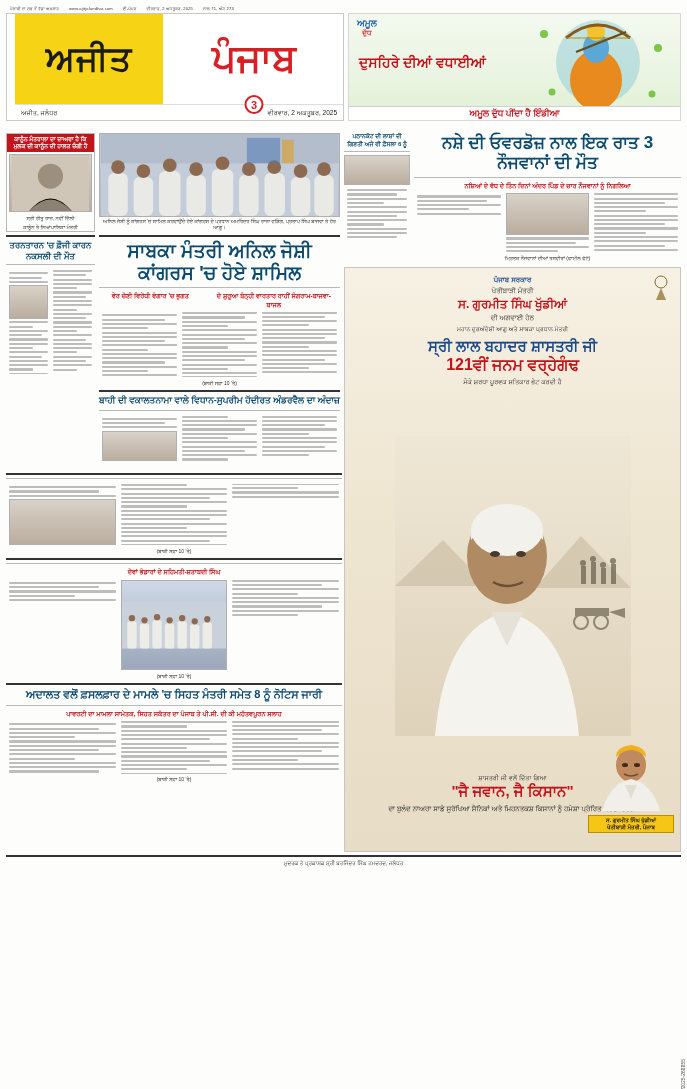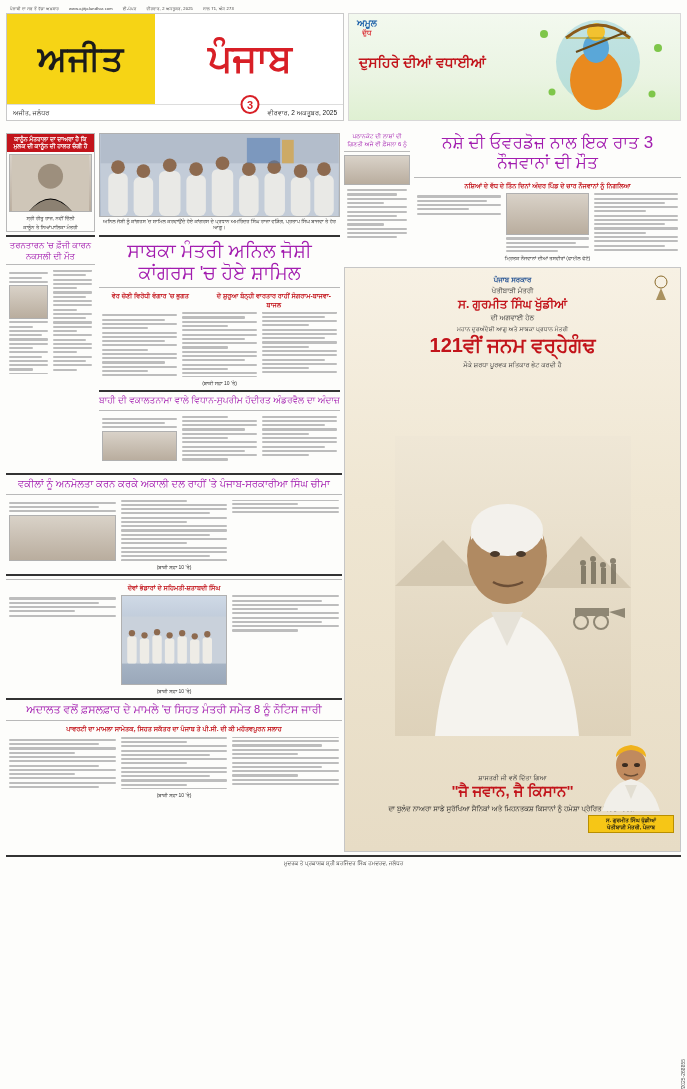--- a/index.html
+++ b/index.html
@@ -35,20 +35,21 @@
     display: flex;
     gap: 4px;
     height: 108px;
   }
   .mast-left {
     width: 338px;
     border: 1px solid #c9c9c9;
     display: flex;
     flex-direction: column;
     background: #fff;
+    padding-left: 8px;
   }
   .mast-logo-row {
     flex: 1;
     display: flex;
     align-items: stretch;
   }
   .logo-ajit {
     width: 150px;
     background: #f6d415;
     display: flex;
@@ -145,24 +146,24 @@
   .fakeline {
     height: 2.1px;
     background: #bdbdbd;
     margin: 2.2px 0;
     border-radius: 1px;
   }
   .fakeline.s { width: 62%; }
   .fakeline.m { width: 84%; }
   .col-lines { padding: 2px 3px; }
   .hl {
-    font-weight: normal;
+    font-weight: bold;
     text-align: center;
     line-height: 1.25;
-    color: #a21caf;
+    color: #0c4a6e;
   }
   .rule { border-top: 1px solid #b9b9b9; margin: 3px 0; }
   .rule.thick { border-top: 2px solid #333; }
   .photo {
     background: #d7d7d7;
     border: 1px solid #b0b0b0;
     position: relative;
     overflow: hidden;
   }
   .photo.group { background: linear-gradient(180deg,#cfd9e6 0%,#b6c2d2 45%,#9aa8ba 100%); }
@@ -216,21 +217,21 @@
     position: absolute; right: 8px; top: 6px;
     width: 22px; height: 30px;
   }
   .shastri-txt { text-align: center; padding-top: 8px; }
   .shastri-txt .l1 { font-size: 7px; color: #1b4b8f; font-weight: bold; }
   .shastri-txt .l2 { font-size: 7px; color: #333; margin-top: 3px;}
   .shastri-txt .l3 { font-size: 12px; color: #c2141b; font-weight: bold; margin-top: 2px;}
   .shastri-txt .l4 { font-size: 6px; color: #333; margin-top: 3px; line-height:1.4;}
   .shastri-txt .l5 { font-size: 15px; color: #1b4b8f; font-weight: bold; margin-top: 4px;}
   .shastri-txt .l6 { font-size: 8px; color: #333; margin-top: 4px;}
-  .shastri-txt .l7 { font-size: 20px; color: #c2141b; font-weight: bold; margin-top: 1px;}
+  .shastri-txt .l7 { font-size: 16px; color: #c2141b; font-weight: bold; margin-top: 1px;}
   .shastri-txt .l8 { font-size: 6.5px; color: #333; margin-top: 4px;}
   .shastri-photo {
     position: absolute;
     left: 50%; transform: translateX(-50%);
     top: 168px;
     width: 236px; height: 300px;
   }
   .quote-block {
     position: absolute;
     left: 0; right: 0; bottom: 36px;
@@ -315,20 +316,21 @@
         <ellipse cx="70" cy="30" rx="13" ry="15" fill="#5aa7d8"></ellipse>
         <circle cx="70" cy="14" r="9" fill="#f2c230"></circle>
         <path d="M40 20 Q72 -6 104 20" stroke="#8a5a1b" stroke-width="3" fill="none"></path>
         <line x1="40" y1="20" x2="104" y2="20" stroke="#b98f00" stroke-width="1.2"></line>
         <line x1="50" y1="34" x2="100" y2="14" stroke="#6b4a16" stroke-width="2"></line>
         <circle cx="18" cy="16" r="4" fill="#7ec64a"></circle>
         <circle cx="132" cy="30" r="4" fill="#7ec64a"></circle>
         <circle cx="26" cy="74" r="3.5" fill="#7ec64a"></circle>
         <circle cx="126" cy="76" r="3.5" fill="#7ec64a"></circle>
       </svg>
+      <div class="amul-strip">ਅਮੂਲ ਦੁੱਧ ਪੀਂਦਾ ਹੈ ਇੰਡੀਆ</div>
     </div>
   </div>
 
   <div class="content">
 
     <div class="col-left">
       <div class="boxed">
         <div class="hdr-red">ਕਾਨੂੰਨ ਮੰਤਰਾਲਾ ਦਾ ਦਾਅਵਾ ਹੈ ਕਿ ਮੁਲਕ ਦੀ ਕਾਨੂੰਨ ਦੀ ਹਾਲਤ ਚੰਗੀ ਹੈ</div>
         <div class="photo portrait" style="height:58px;margin:2px;">
           <svg viewBox="0 0 80 58" width="100%" height="100%">
@@ -568,20 +570,21 @@
         <svg class="emblem" viewBox="0 0 22 30">
           <circle cx="11" cy="8" r="6" fill="none" stroke="#8a6a2a" stroke-width="1"></circle>
           <path d="M11 14 L6 26 H16 Z" fill="#8a6a2a" opacity=".7"></path>
         </svg>
         <div class="shastri-txt">
           <div class="l1">ਪੰਜਾਬ ਸਰਕਾਰ</div>
           <div class="l2">ਖੇਤੀਬਾੜੀ ਮੰਤਰੀ</div>
           <div class="l3">ਸ. ਗੁਰਮੀਤ ਸਿੰਘ ਖੁੱਡੀਆਂ</div>
           <div class="l2">ਦੀ ਅਗਵਾਈ ਹੇਠ</div>
           <div class="l4">ਮਹਾਨ ਦੂਰਅੰਦੇਸ਼ੀ ਆਗੂ ਅਤੇ ਸਾਬਕਾ ਪ੍ਰਧਾਨ ਮੰਤਰੀ</div>
+          <div class="l5">ਸ੍ਰੀ ਲਾਲ ਬਹਾਦਰ ਸ਼ਾਸਤਰੀ ਜੀ</div>
           <div class="l7">121ਵੀਂ ਜਨਮ ਵਰ੍ਹੇਗੰਢ</div>
           <div class="l8">ਮੌਕੇ ਸ਼ਰਧਾ ਪੂਰਵਕ ਸਤਿਕਾਰ ਭੇਟ ਕਰਦੀ ਹੈ</div>
         </div>
 
         <svg class="shastri-photo" viewBox="0 0 236 300">
           <defs>
             <linearGradient id="sky" x1="0" y1="0" x2="0" y2="1">
               <stop offset="0%" stop-color="#efe7d6"></stop>
               <stop offset="100%" stop-color="#ded2ba"></stop>
             </linearGradient>
@@ -639,21 +642,20 @@
             <div>ਸ. ਗੁਰਮੀਤ ਸਿੰਘ ਖੁੱਡੀਆਂ</div>
             <div>ਖੇਤੀਬਾੜੀ ਮੰਤਰੀ, ਪੰਜਾਬ</div>
           </div>
         </div>
       </div>
     </div>
   </div>
 
   <div style="position:absolute; left:6px; top:470px; width:336px;">
     <div class="rule thick"></div>
-    <div class="hl" style="font-size:10px;">ਵਕੀਲਾਂ ਨੂੰ ਅਨਮੋਲਤਾ ਕਰਨ ਕਰਕੇ ਅਕਾਲੀ ਦਲ ਰਾਹੀਂ 'ਤੇ ਪੰਜਾਬ-ਸਰਕਾਰੀਆ ਸਿੰਘ ਚੀਮਾ</div>
     <div class="rule"></div>
     <div class="threecol col-lines">
       <div class="fakeline"></div>
         <div class="fakeline m"></div>
         <div class="fakeline"></div>
       <div class="photo portrait" style="height:46px;margin:2px 0;"></div>
       <div class="fakeline s"></div>
         <div class="fakeline"></div>
         <div class="fakeline"></div>
       <div class="fakeline m"></div>

